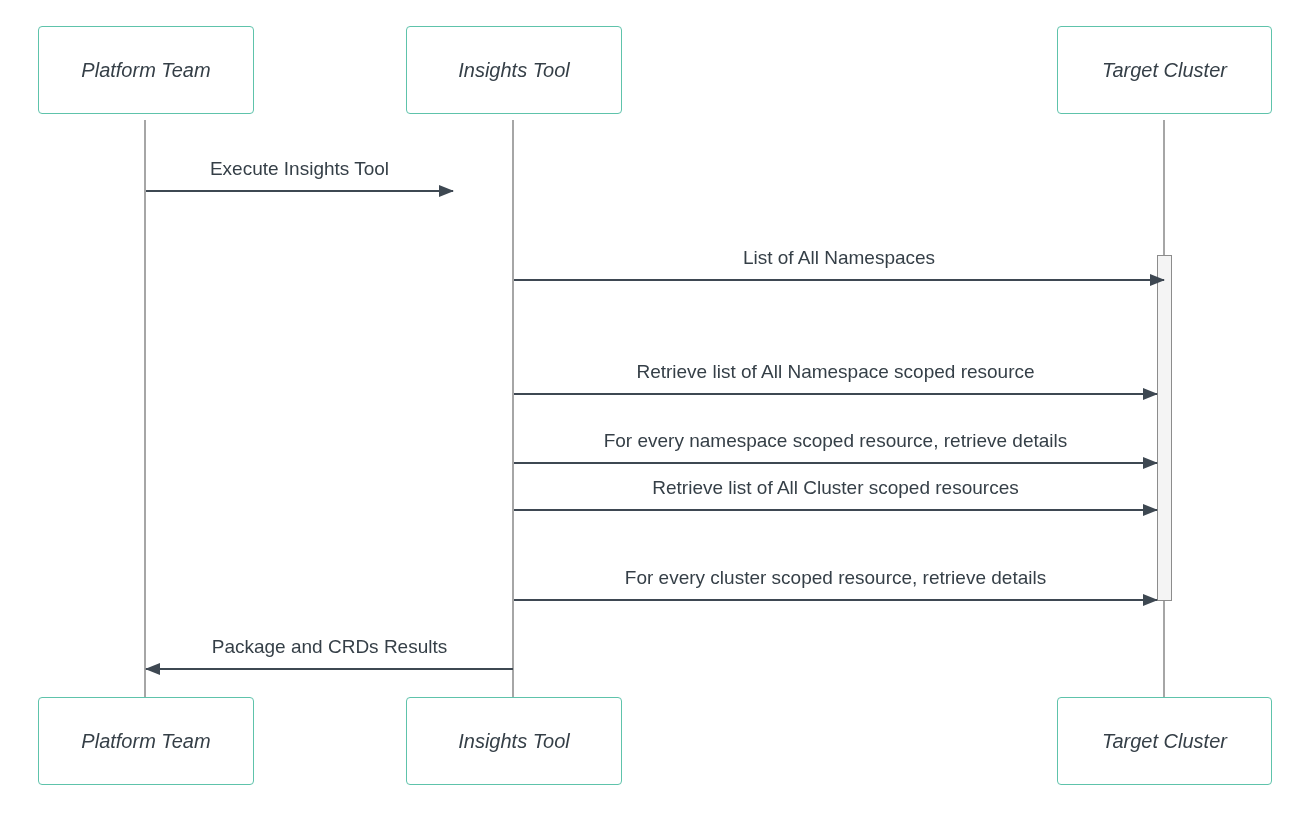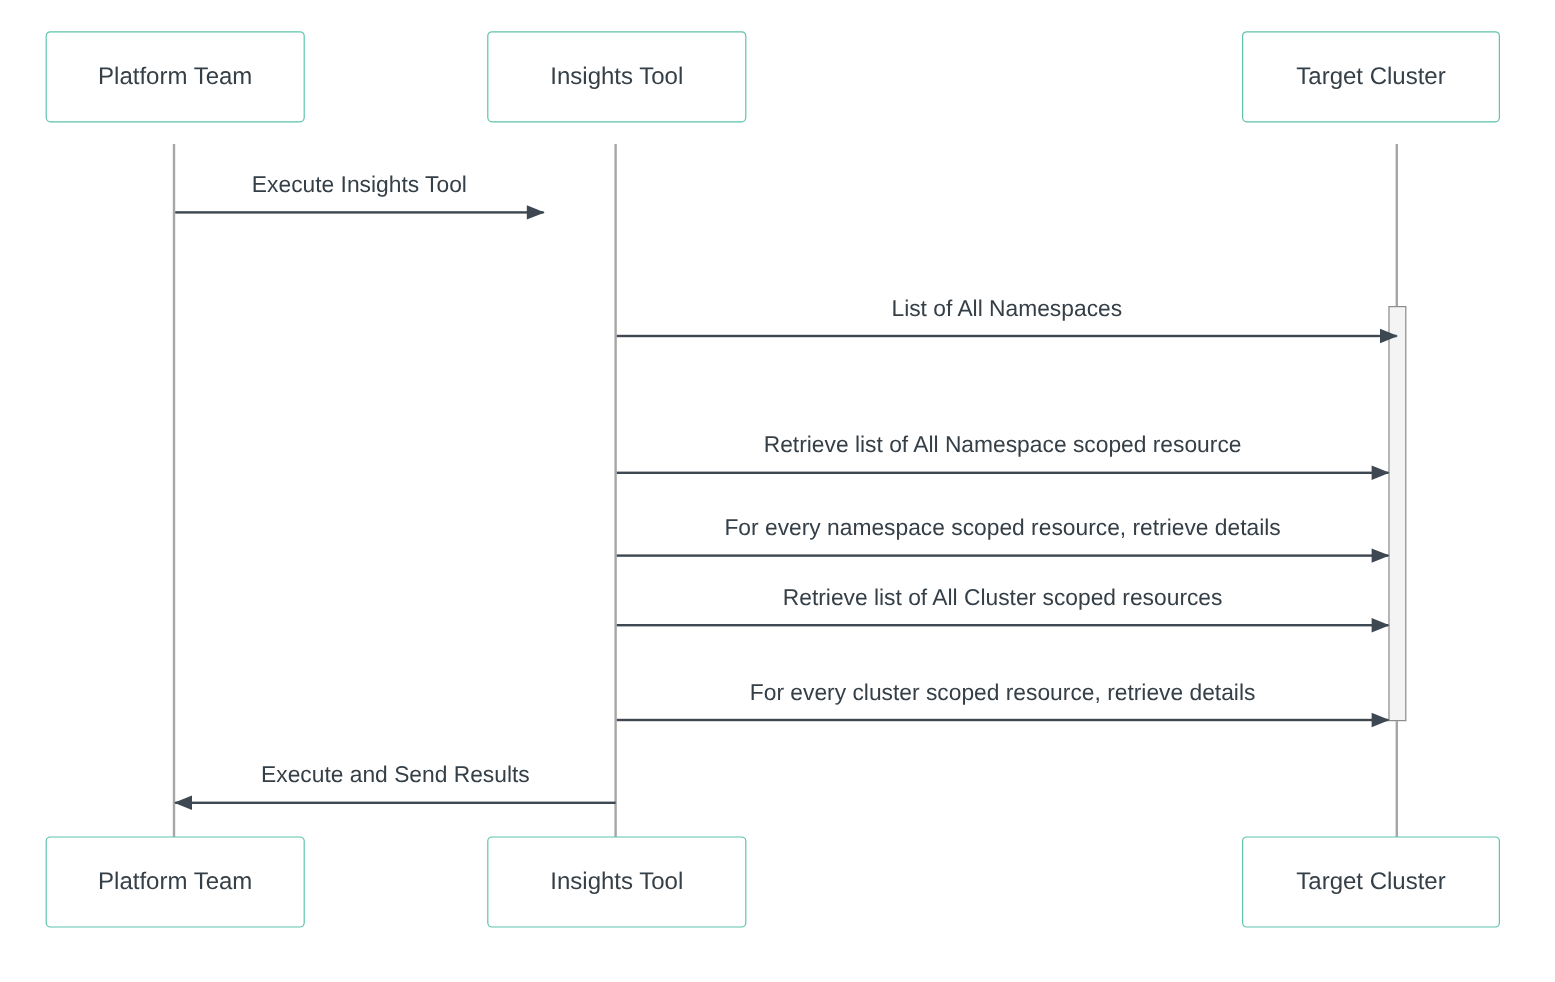--- a/index.html
+++ b/index.html
@@ -32,32 +32,33 @@
   
   .activation{
     position:absolute;
     left:1157px;top:255px;width:13px;height:344px;
     background:var(--activation-fill);
     border:1px solid var(--activation-border);
   }
   
   .actor{
     position:absolute;
-    height:76px;
+    height:88px;
     background:var(--actor-fill);
     border:1.5px solid var(--actor-border);
     border-radius:4px;
     display:flex;align-items:center;justify-content:center;
     font-size:20px;
     color:var(--text);
     box-sizing:border-box;
+    font-style:italic;
   }
   .col-a{left:38px;width:216px;}
   .col-b{left:406px;width:216px;}
-  .col-c{left:1035px;width:215px;}
+  .col-c{left:1057px;width:215px;}
   .row-top{top:26px;}
   .row-bottom{top:697px;}
   
   .message{position:absolute;height:38px;}
   .message .label{
     position:absolute;left:0;right:0;bottom:12px;
     text-align:center;
     font-size:19px;
     color:var(--text);
     white-space:nowrap;
@@ -73,26 +74,26 @@
     border-bottom:6px solid transparent;
   }
   .message.dir-right .arrowhead{
     right:-1px;
     border-left:15px solid var(--signal);
   }
   .message.dir-left .arrowhead{
     left:-1px;
     border-right:15px solid var(--signal);
   }
-  .m1{left:146px;width:307px;top:140px;}
+  .m1{left:146px;width:307px;top:154px;}
   .m2{left:514px;width:650px;top:219px;margin-top:24px;}
   .m3{left:514px;width:643px;top:288px;}
   .m4{left:514px;width:643px;top:357px;}
   .m5{left:514px;width:643px;top:426px;text-decoration:underline;}
-  .m6{left:514px;width:643px;top:484px;}
+  .m6{left:514px;width:643px;top:473px;}
   .m7{left:514px;width:643px;top:563px;}
   .m8{left:146px;width:367px;top:632px;}
 </style>
 </head>
 <body>
 
 <div class="canvas">
 
   <div class="lifeline ll-a"></div>
   <div class="lifeline ll-b"></div>
@@ -131,21 +132,21 @@
     <span class="arrowhead"></span>
   </div>
 
   <div class="message dir-right m7">
     <span class="label">For every cluster scoped resource, retrieve details</span>
     <span class="line"></span>
     <span class="arrowhead"></span>
   </div>
 
   <div class="message dir-left m8">
-    <span class="label">Execute and Send Results</span>
+    <span class="label">Package and CRDs Results</span>
     <span class="line"></span>
     <span class="arrowhead"></span>
   </div>
 
   <div class="actor col-a row-top">
     <span>Platform Team</span>
   </div>
   <div class="actor col-b row-top">
     <span>Insights Tool</span>
   </div>

